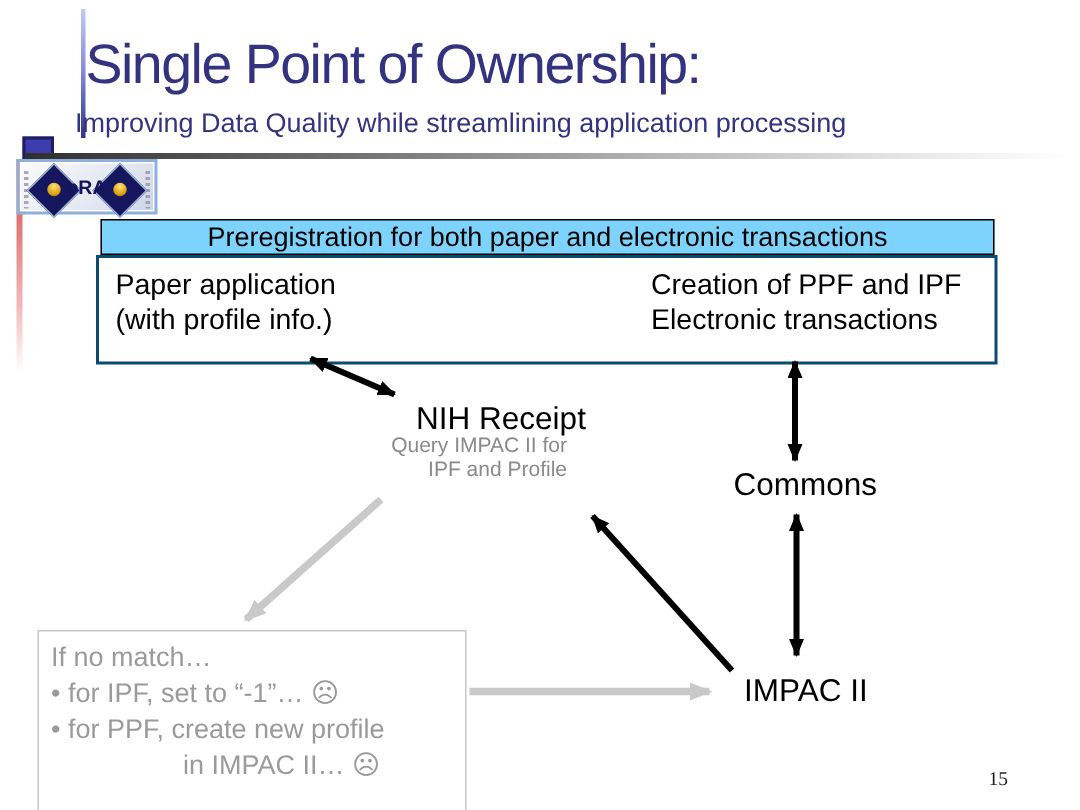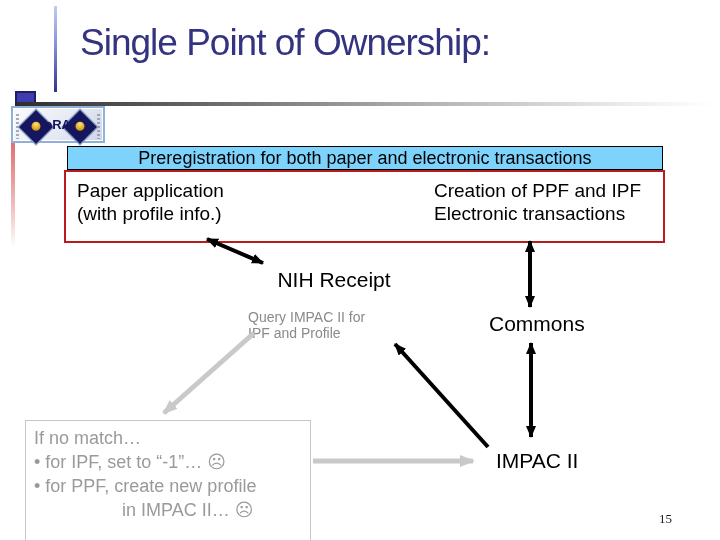--- a/index.html
+++ b/index.html
@@ -3,21 +3,21 @@
 <meta charset="utf-8">
 <style>
   html,body{margin:0;padding:0;background:#fff;}
   #slide{
     position:relative;width:720px;height:540px;background:#ffffff;overflow:hidden;
     font-family:"Liberation Sans",sans-serif;color:#000;
   }
   
   .title{
     position:absolute;left:57px;top:22px;font-size:37px;line-height:42px;
-    color:#333380;letter-spacing:-1px;white-space:nowrap;margin-left:23px;
+    color:#333380;letter-spacing:-1px;white-space:nowrap;
   }
   .subtitle{
     position:absolute;left:50px;top:71px;font-size:18px;line-height:22px;
     color:#333380;white-space:nowrap;
   }
   .hrule{
     position:absolute;left:17px;top:102px;width:698px;height:4px;
     background:linear-gradient(to right,#2e2e2e 0%,#6f6f6f 30%,#b5b5b5 60%,#e8e8e8 85%,#ffffff 100%);
   }
   .vline-blue{
@@ -59,31 +59,31 @@
   .logo-microtext.left{left:3px;}
   .logo-microtext.right{right:3px;}
   
   .banner{
     position:absolute;left:67px;top:146px;width:596px;height:24px;box-sizing:border-box;
     background:#7dd3fc;border:1px solid #000;
     font-size:18px;line-height:22px;text-align:center;white-space:nowrap;
   }
   .trans-box{
     position:absolute;left:64px;top:170px;width:601px;height:73px;box-sizing:border-box;
-    background:#fff;border:2px solid #b91c1c;
+    background:#fff;border:2px solid #0c4a6e;
   }
   .trans-text{position:absolute;top:7px;font-size:19px;line-height:23px;white-space:nowrap;}
   .trans-text.paper{left:11px;}
   .trans-text.electronic{left:368px;}
   .nih-receipt{
     position:absolute;left:275px;top:268px;width:118px;text-align:center;
     font-size:21px;line-height:24px;white-space:nowrap;
   }
   .query{
-    position:absolute;left:248px;top:309px;width:130px;text-align:left;
+    position:absolute;left:248px;top:288px;width:130px;text-align:right;
     font-size:14px;line-height:16px;color:#8a8a8a;
   }
   .commons{
     position:absolute;left:489px;top:312px;font-size:21px;line-height:24px;white-space:nowrap;
   }
   .impac{
     position:absolute;left:496px;top:449px;font-size:21px;line-height:24px;white-space:nowrap;
   }
   .no-match-box{
     position:absolute;left:25px;top:420px;width:286px;height:127px;box-sizing:border-box;
@@ -100,20 +100,21 @@
 <body>
 
 <div id="slide">
 
   <div class="vline-blue"></div>
   <div class="accent-square"></div>
   <div class="hrule"></div>
   <div class="vline-red"></div>
 
   <div class="title">Single Point of Ownership:</div>
+  <div class="subtitle">Improving Data Quality while streamlining application processing</div>
 
   <div class="era-logo">
     <div class="logo-microtext left"></div>
     <div class="logo-microtext right"></div>
     <div class="era-diamond left">
       <div class="era-gold"></div>
     </div>
     <div class="era-diamond right">
       <div class="era-gold"></div>
     </div>

